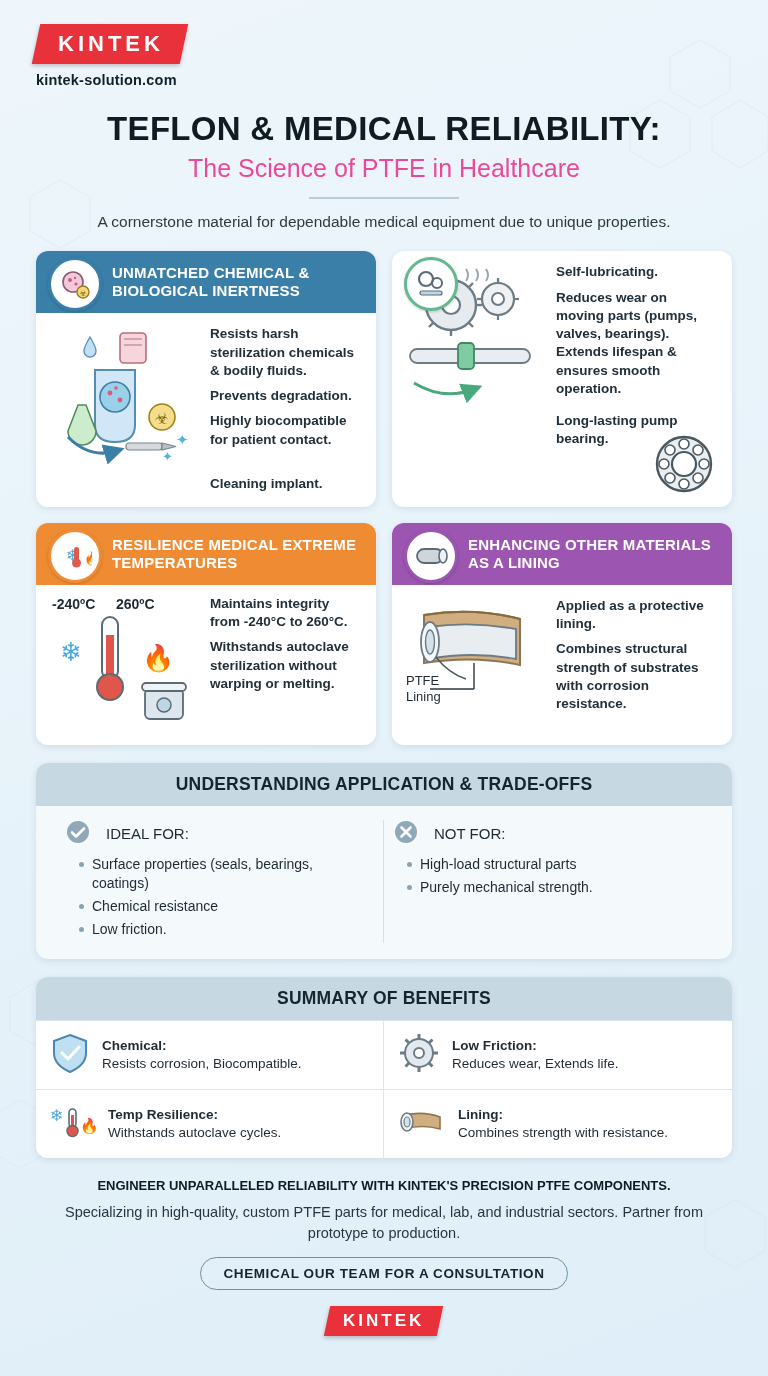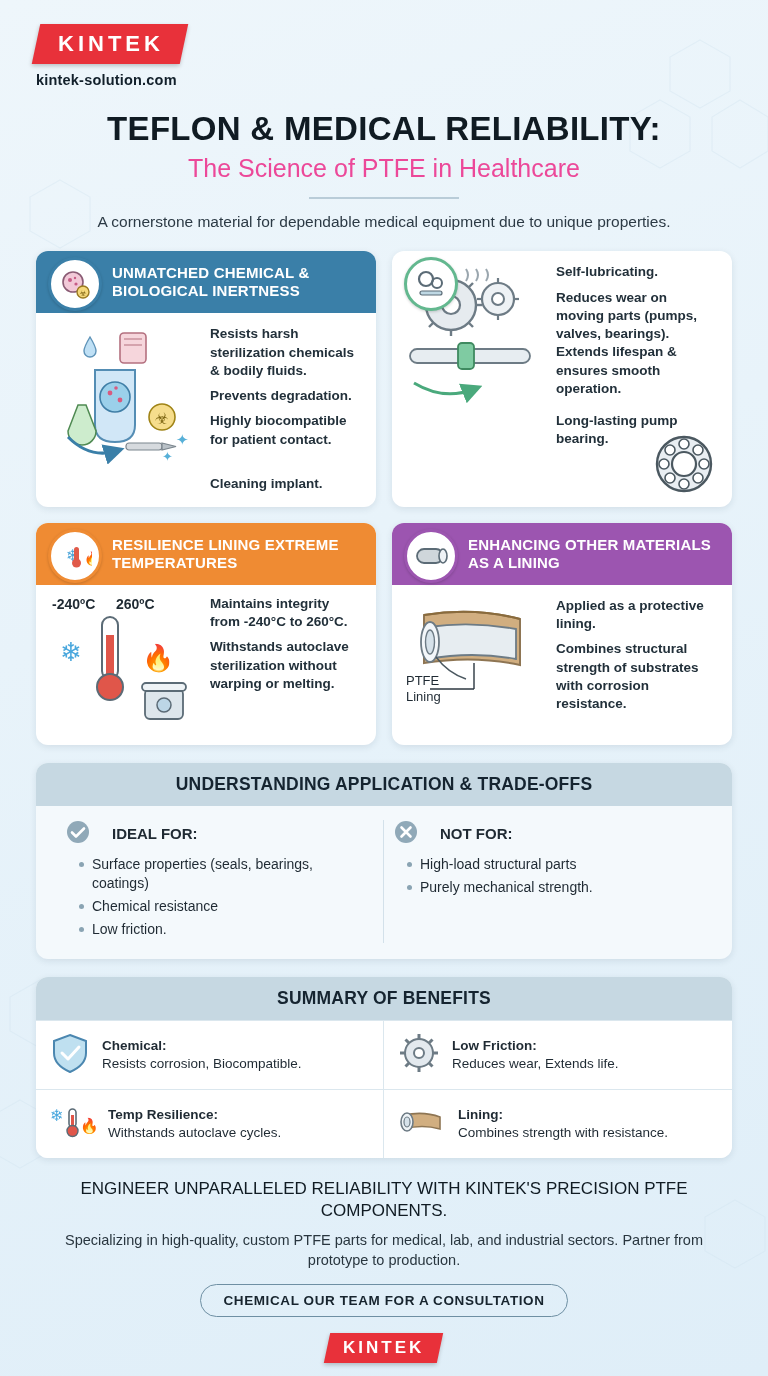--- a/index.html
+++ b/index.html
@@ -115,21 +115,21 @@
     text-align: center;
     font-weight: bold;
     font-size: 17.5px;
     padding: 11px 8px;
     color: #152430;
     letter-spacing: .2px;
   }
   .panel-body { display: grid; grid-template-columns: 1fr 1fr; padding: 14px 20px 16px 20px; }
   .col { padding: 0 10px; }
   .col.left { border-right: 1px solid #d3e1ea; }
-  .col-title { display: flex; align-items: center; gap: 22px; font-weight: bold; font-size: 15px; margin-bottom: 8px; }
+  .col-title { display: flex; align-items: center; gap: 16px; font-weight: normal; font-size: 15px; margin-bottom: 8px; }
   ul.bullets { list-style: none; padding-left: 26px; }
   ul.bullets li { font-size: 14px; line-height: 1.35; margin-bottom: 4px; position: relative; }
   ul.bullets li::before {
     content: "";
     position: absolute; left: -13px; top: 7px;
     width: 5px; height: 5px; border-radius: 50%; background: #8aa4b3;
   }
 
   
   .sum-grid { display: grid; grid-template-columns: 1fr 1fr; background: #fff; }
@@ -140,22 +140,22 @@
     border-right: 1px solid #dbe7ee;
     min-height: 58px;
   }
   .sum-cell:nth-child(2n) { border-right: none; }
   .sum-text { font-size: 13.5px; line-height: 1.3; }
   .sum-text b { font-weight: bold; }
 
   
   .cta-title {
     text-align: center;
-    font-weight: normal;
-    font-size: 17px;
+    font-weight: bold;
+    font-size: 13px;
     line-height: 1.3;
     margin-top: 20px;
     color: #101b23;
   }
   .cta-sub { text-align: center; font-size: 14.5px; line-height: 1.4; margin-top: 8px; color: #29363f; }
   .cta-btn {
     display: block;
     margin: 14px auto 0;
     border: 1.5px solid #6e8fa3;
     border-radius: 18px;
@@ -322,21 +322,21 @@
 
     <div class="card">
       <div class="head-icon ring-orange">
         <svg width="34" height="34" viewBox="0 0 34 34">
           <text x="8" y="22" font-size="16" fill="#4aa3d8">❄</text>
           <rect x="16" y="8" width="5" height="14" rx="2.5" fill="#e05a4a"></rect>
           <circle cx="18.5" cy="24" r="4.5" fill="#e05a4a"></circle>
           <text x="26" y="24" font-size="13" fill="#ef8b33">🔥</text>
         </svg>
       </div>
-      <div class="card-head head-orange">RESILIENCE LINING EXTREME TEMPERATURES</div>
+      <div class="card-head head-orange">RESILIENCE MEDICAL EXTREME TEMPERATURES</div>
       <div class="card-body" style="padding-top:10px">
         <div class="card-art">
           <svg width="150" height="130" viewBox="0 0 150 130">
             <text x="2" y="14" font-size="14" font-weight="bold" fill="#1f2a33" font-family="Liberation Sans, sans-serif">-240ºC</text>
             <text x="66" y="14" font-size="14" font-weight="bold" fill="#1f2a33" font-family="Liberation Sans, sans-serif">260ºC</text>
             <rect x="52" y="22" width="16" height="62" rx="8" fill="#fff" stroke="#5b6b76" stroke-width="2"></rect>
             <rect x="56" y="40" width="8" height="46" fill="#e0564a"></rect>
             <circle cx="60" cy="92" r="13" fill="#e0564a" stroke="#5b6b76" stroke-width="2"></circle>
             <text x="10" y="66" font-size="26" fill="#49a7dd">❄</text>
             <text x="92" y="72" font-size="26" fill="#ee8b33">🔥</text>

